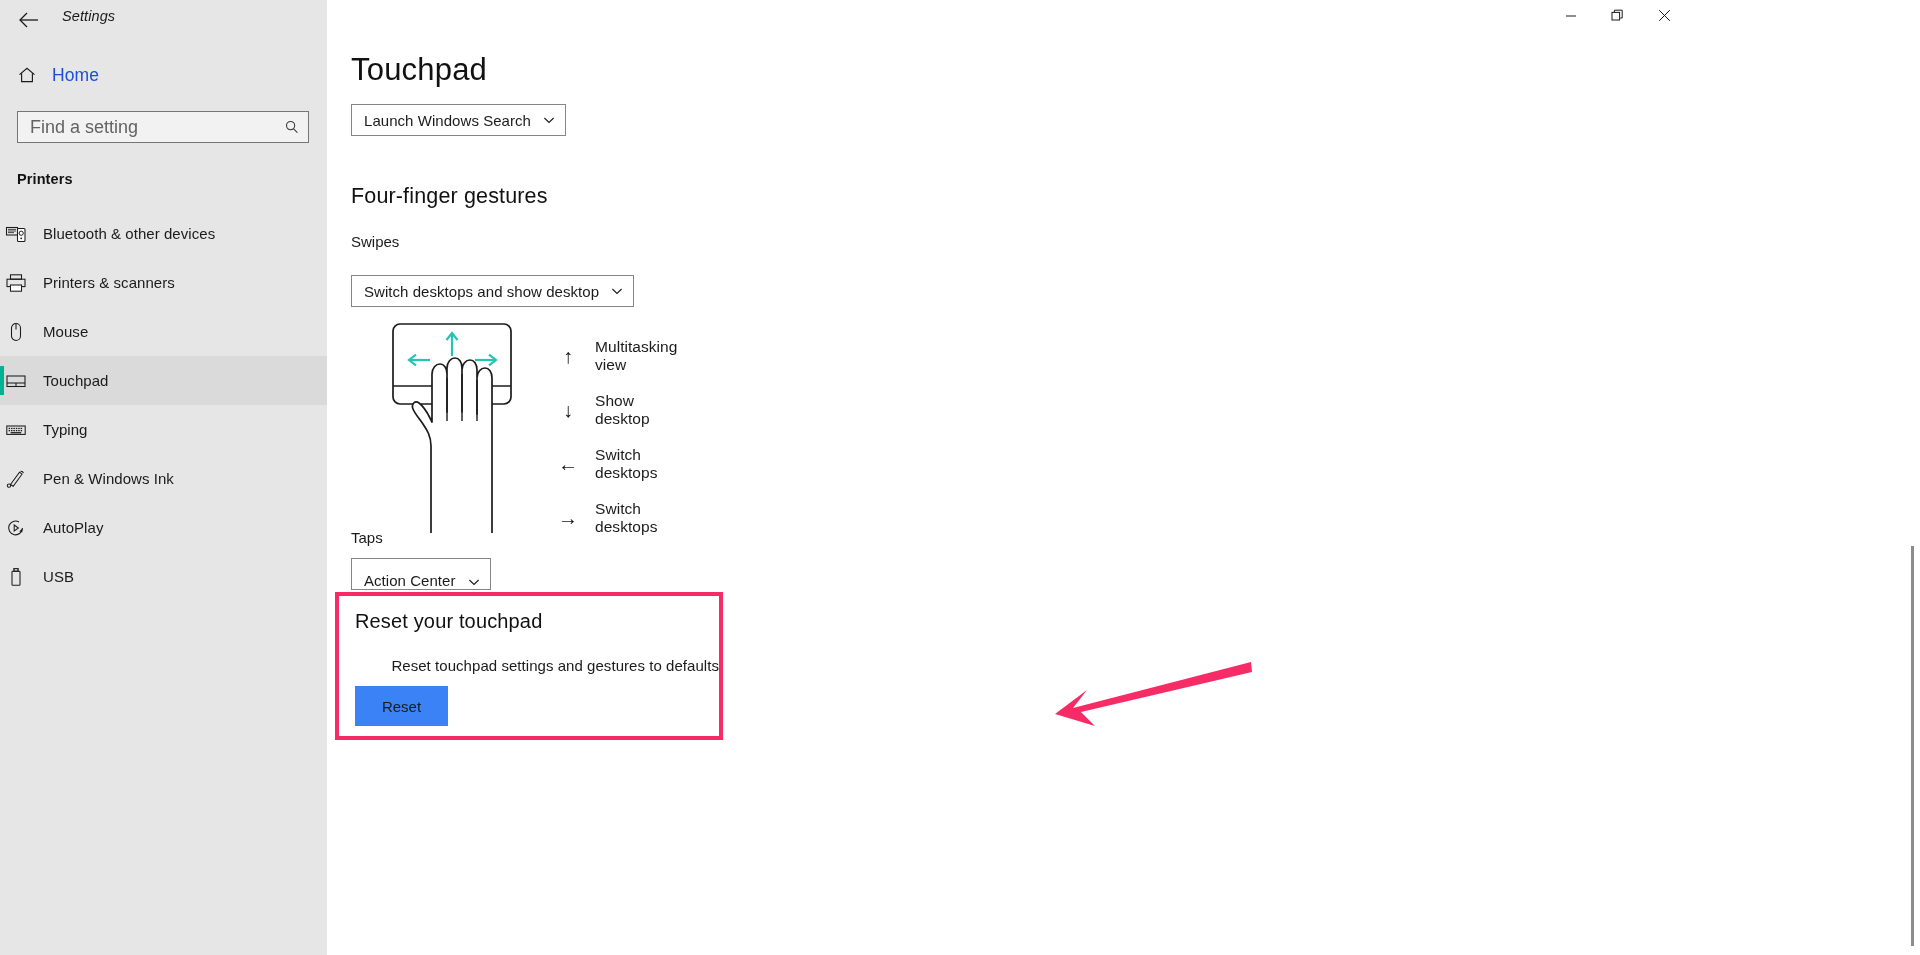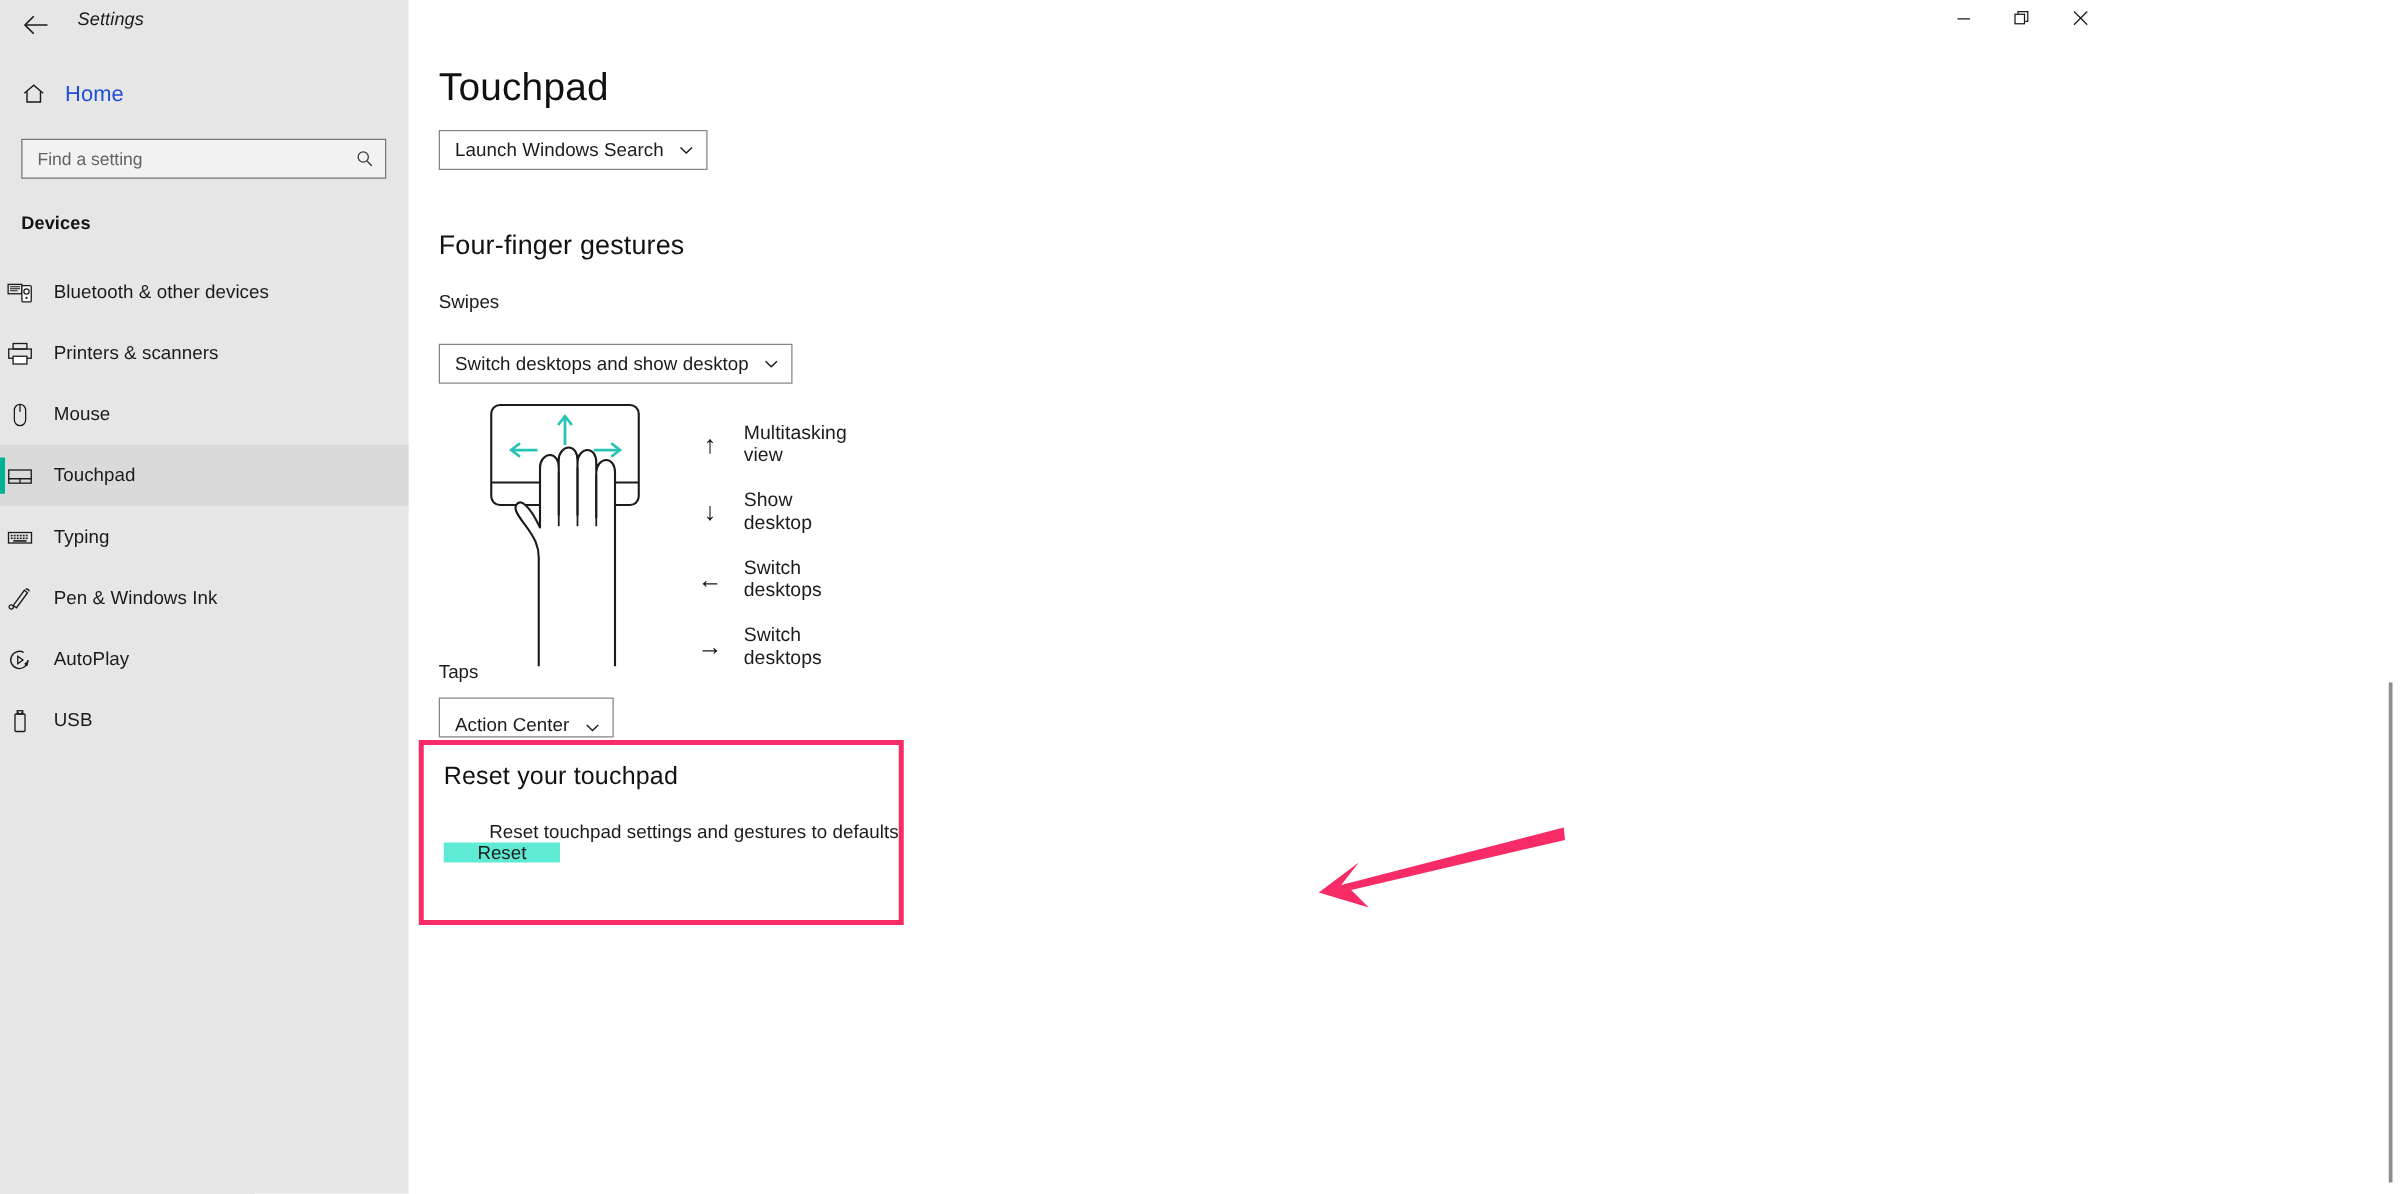--- a/index.html
+++ b/index.html
@@ -72,21 +72,21 @@
     margin: 16px 0 0 17px;
     width: 292px; height: 32px;
     background: #f2f2f2;
     border: 1.6px solid #767676;
     display: flex; align-items: center;
     position: relative;
   }
   .search-input {
     border: 0; outline: 0; background: transparent;
     font-family: "Liberation Sans", sans-serif;
-    font-size: 14px; color: #701a75;
+    font-size: 18px; color: #701a75;
     padding-left: 12px; width: 250px; height: 28px;
   }
   .search-input::placeholder { color: #636363; opacity: 1; }
   .search-ico {
     position: absolute; right: 8px; top: 50%;
     transform: translateY(-50%);
     display: flex;
   }
   .section-title {
     margin: 28px 0 0 17px;
@@ -195,22 +195,23 @@
   }
   .reset-h {
     font-size: 20px; color: #111;
     letter-spacing: .15px;
   }
   .reset-desc {
     margin-top: 24px;
     font-size: 15px; color: #1b1b1b; letter-spacing: .05px; text-align: right;
   }
   .reset-btn {
-    width: 93px; height: 16px;
-    background: #5eead4; border: 0;
+    margin-top: 12px;
+    width: 93px; height: 40px;
+    background: #3b82f6; border: 0;
     font-family: "Liberation Sans", sans-serif;
     font-size: 15px; color: #1b1b1b;
     cursor: default;
   }
 
   
   .anno-arrow {
     position: absolute; left: 716px; top: 660px;
     z-index: 30; pointer-events: none;
   }
@@ -247,21 +248,21 @@
     <div class="search-wrap">
       <input class="search-input" type="text" placeholder="Find a setting" style="">
       <span class="search-ico">
         <svg width="16" height="16" viewBox="0 0 16 16">
           <circle cx="6.6" cy="6.6" r="4.1" fill="none" stroke="#3a3a3a" stroke-width="1.1"></circle>
           <line x1="9.6" y1="9.8" x2="13.4" y2="13.6" stroke="#3a3a3a" stroke-width="1.1"></line>
         </svg>
       </span>
     </div>
 
-    <div class="section-title">Devices</div>
+    <div class="section-title">Printers</div>
 
     <div class="navlist">
 
       <div class="navitem">
         <span class="nav-ico">
           <svg width="22" height="22" viewBox="0 0 22 22">
             <rect x="1.5" y="4.5" width="11" height="7.5" fill="none" stroke="#1b1b1b" stroke-width="1.05"></rect>
             <line x1="3" y1="6.4" x2="11" y2="6.4" stroke="#1b1b1b" stroke-width=".8"></line>
             <line x1="3" y1="8" x2="11" y2="8" stroke="#1b1b1b" stroke-width=".8"></line>
             <line x1="3" y1="9.6" x2="9" y2="9.6" stroke="#1b1b1b" stroke-width=".8"></line>

